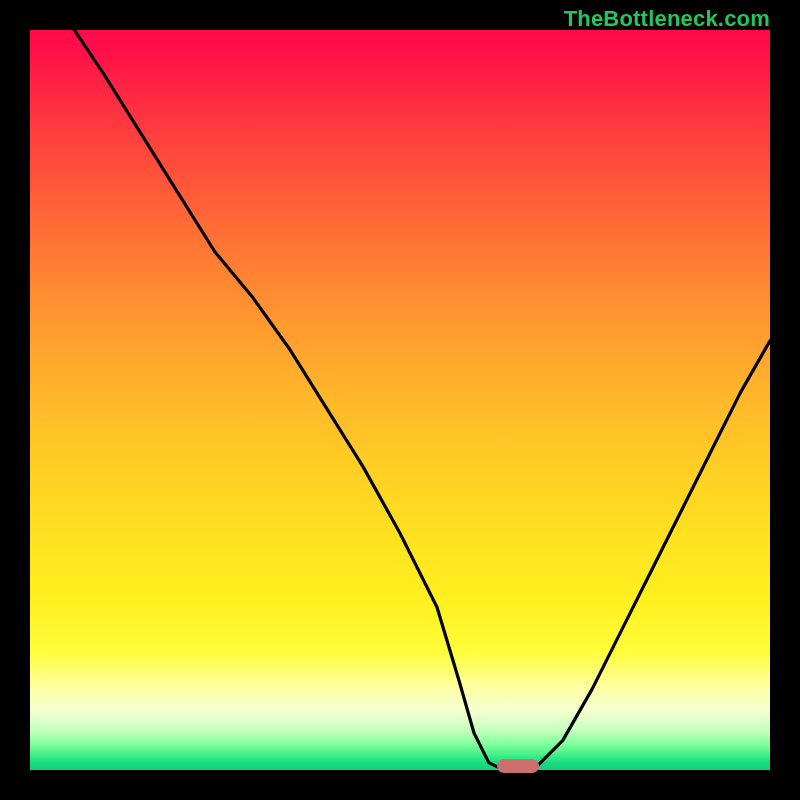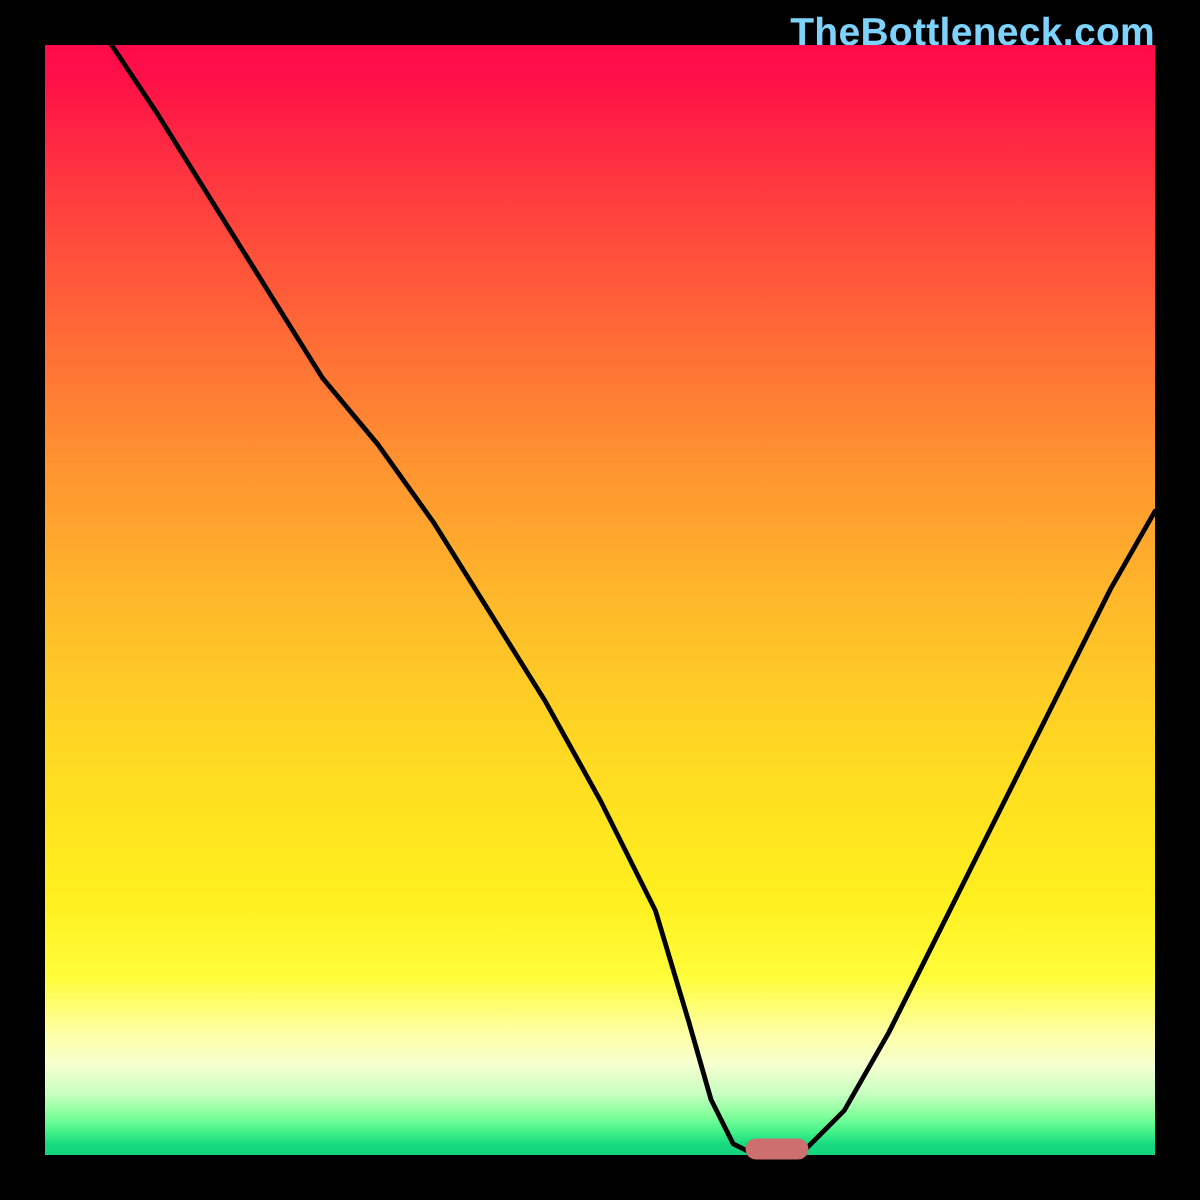--- a/index.html
+++ b/index.html
@@ -42,23 +42,23 @@
       #40f088 98%,
       #18db80 99%,
       #14d27d 100%
     );
   }
   .watermark {
     position: absolute;
     top: 6px;
     right: 30px;
     font-family: Arial, Helvetica, sans-serif;
-    font-size: 26px;
+    font-size: 22px;
     font-weight: bold;
-    color: #7dd3fc;
+    color: #22c55e;
     letter-spacing: 0.2px;
   }
   svg.curve {
     position: absolute;
     left: 0;
     top: 0;
     width: 740px;
     height: 740px;
   }
   .marker {

